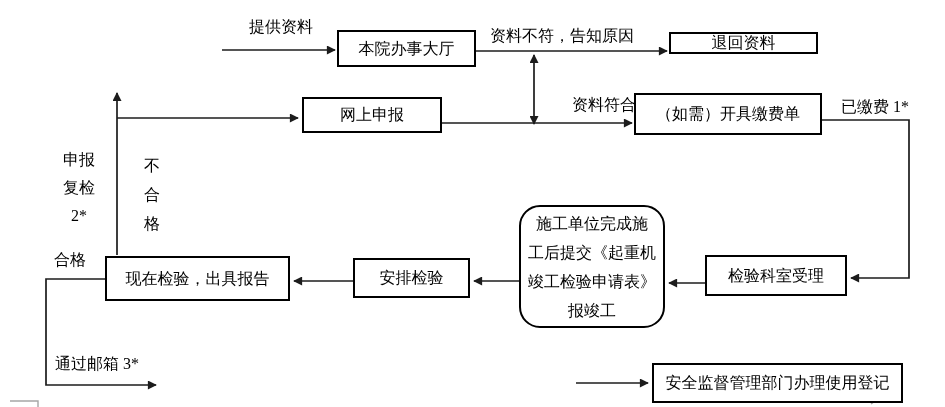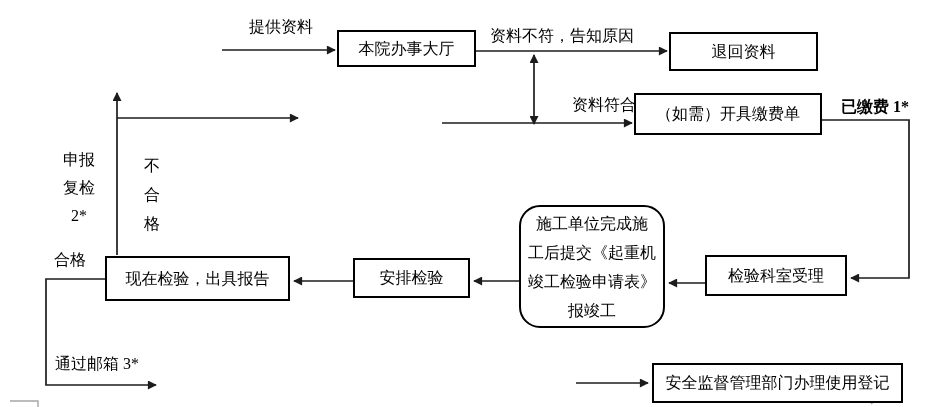--- a/index.html
+++ b/index.html
@@ -62,22 +62,23 @@
     </g>
     <g stroke="#a6a6a6" stroke-width="1.4" fill="none">
       <path d="M10 401 H38 V407"></path>
       <path d="M871 404 L878 399"></path>
     </g>
   </svg>
 
 
   <div class="node" style="left:337px;top:30px;width:139px;height:37px;">本院办事大厅</div>
 
+  <div class="node" style="left:302px;top:97px;width:140px;height:36px;">网上申报</div>
 
-  <div class="node" style="left:669px;top:32px;width:149px;height:39px;">退回资料</div>
+  <div class="node" style="left:669px;top:32px;width:149px;height:22px;">退回资料</div>
 
   <div class="node" style="left:634px;top:93px;width:188px;height:42px;">（如需）开具缴费单</div>
 
   <div class="node" style="left:705px;top:255px;width:142px;height:41px;">检验科室受理</div>
 
   <div class="node" id="node-construction" style="left:519px;top:205px;width:146px;height:123px;border-radius:21px;">施工单位完成施
 工后提交《起重机
 竣工检验申请表》
 报竣工</div>
 
@@ -87,21 +88,21 @@
 
 
   <div class="node" style="left:652px;top:363px;width:251px;height:40px;">安全监督管理部门办理使用登记</div>
 
   <div class="lbl center" style="left:243px;top:17px;width:76px;">提供资料</div>
 
   <div class="lbl" style="left:490px;top:26px;">资料不符，告知原因</div>
 
   <div class="lbl" style="left:541px;top:95px;margin-left:31px;">资料符合</div>
 
-  <div class="lbl" style="left:841px;top:97px;font-weight:bold;">已缴费 1*</div>
+  <div class="lbl" style="left:841px;top:97px;">已缴费 1*</div>
 
   <div class="lbl center" id="lbl-reapply" style="left:53px;top:146px;width:52px;">申报
 复检
 2*</div>
 
   <div class="lbl center" id="lbl-fail" style="left:138px;top:151px;width:28px;">不
 合
 格</div>
 
   <div class="lbl" style="left:54px;top:250px;">合格</div>

